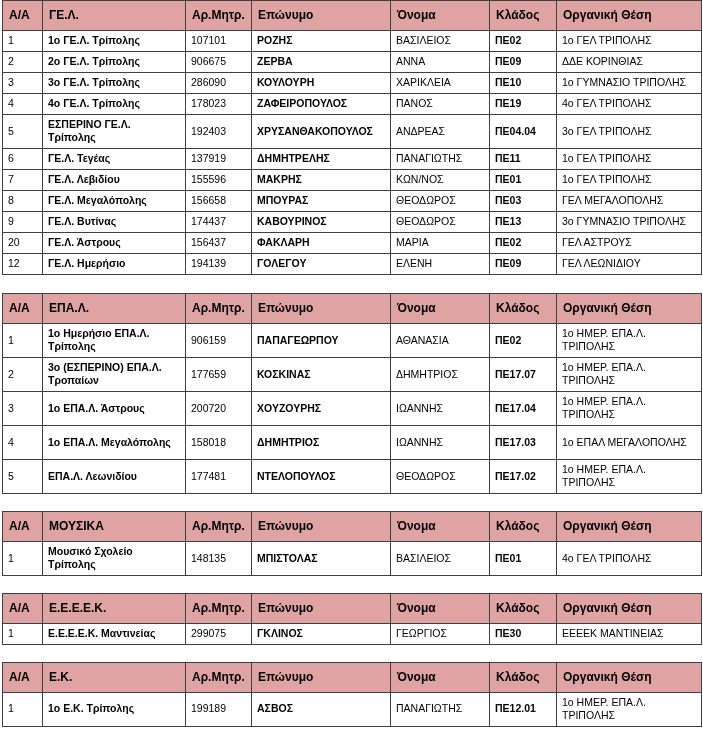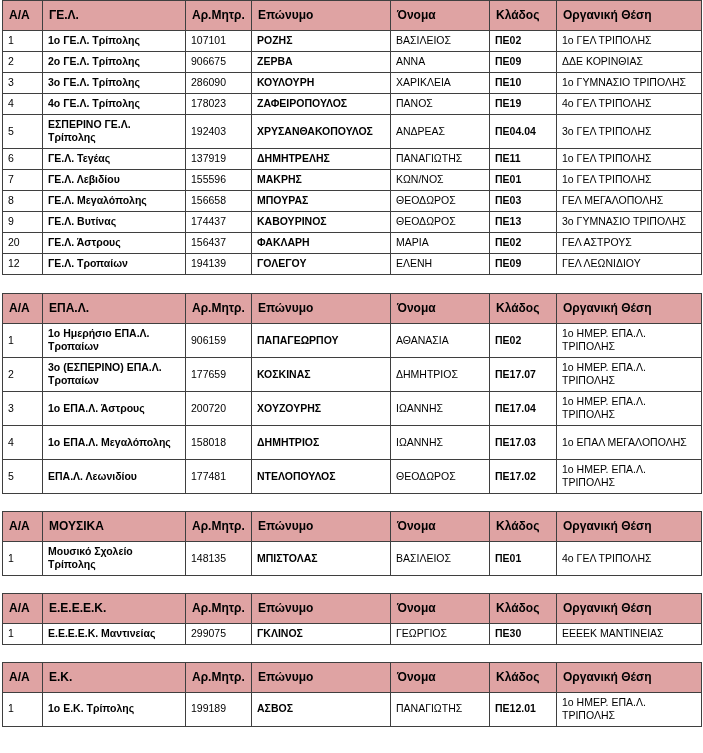--- a/index.html
+++ b/index.html
@@ -183,21 +183,21 @@
         <td class="aa">20</td>
         <td class="unit">ΓΕ.Λ. Άστρους</td>
         <td class="reg">156437</td>
         <td class="last">ΦΑΚΛΑΡΗ</td>
         <td class="first">ΜΑΡΙΑ</td>
         <td class="br">ΠΕ02</td>
         <td class="pos">ΓΕΛ ΑΣΤΡΟΥΣ</td>
       </tr>
       <tr class="r-1line">
         <td class="aa">12</td>
-        <td class="unit">ΓΕ.Λ. Τροπαίων</td>
+        <td class="unit">ΓΕ.Λ. Ημερήσιο</td>
         <td class="reg">194139</td>
         <td class="last">ΓΟΛΕΓΟΥ</td>
         <td class="first">ΕΛΕΝΗ</td>
         <td class="br">ΠΕ09</td>
         <td class="pos">ΓΕΛ ΛΕΩΝΙΔΙΟΥ</td>
       </tr>
     </tbody>
   </table>
 
   <div class="gap"></div>
@@ -219,21 +219,21 @@
         <th>Αρ.Μητρ.</th>
         <th>Επώνυμο</th>
         <th>Όνομα</th>
         <th>Κλάδος</th>
         <th>Οργανική Θέση</th>
       </tr>
     </thead>
     <tbody>
       <tr class="r-tall">
         <td class="aa">1</td>
-        <td class="unit">1ο Ημερήσιο ΕΠΑ.Λ. Τροπαίων</td>
+        <td class="unit">1ο Ημερήσιο ΕΠΑ.Λ. Τρίπολης</td>
         <td class="reg">906159</td>
         <td class="last">ΠΑΠΑΓΕΩΡΠΟΥ</td>
         <td class="first">ΑΘΑΝΑΣΙΑ</td>
         <td class="br">ΠΕ02</td>
         <td class="pos">1ο ΗΜΕΡ. ΕΠΑ.Λ. ΤΡΙΠΟΛΗΣ</td>
       </tr>
       <tr class="r-tall">
         <td class="aa">2</td>
         <td class="unit">3ο (ΕΣΠΕΡΙΝΟ) ΕΠΑ.Λ. Τροπαίων</td>
         <td class="reg">177659</td>

